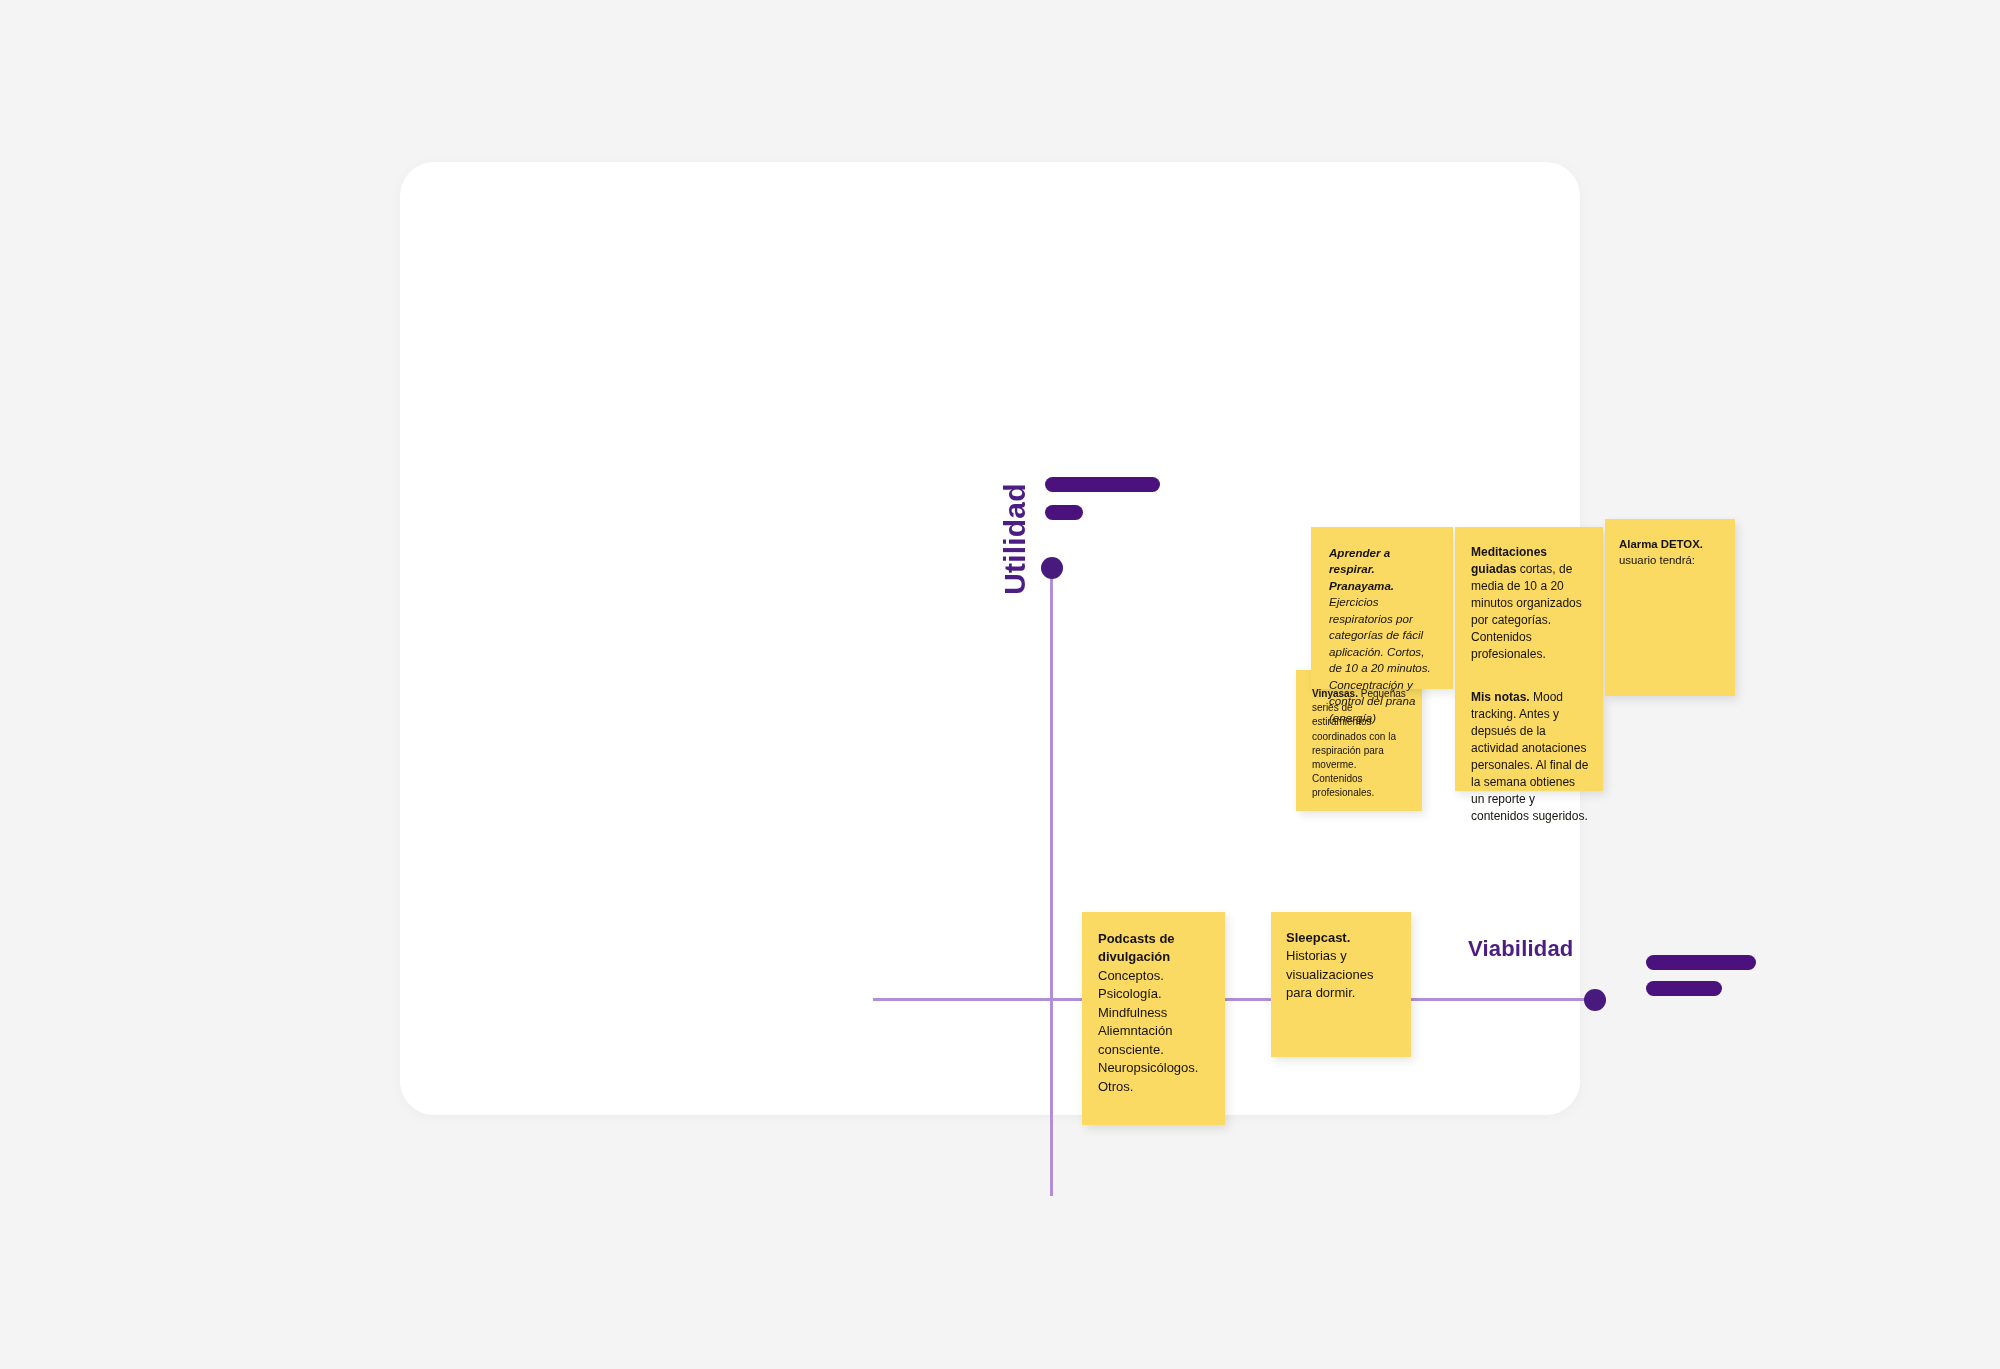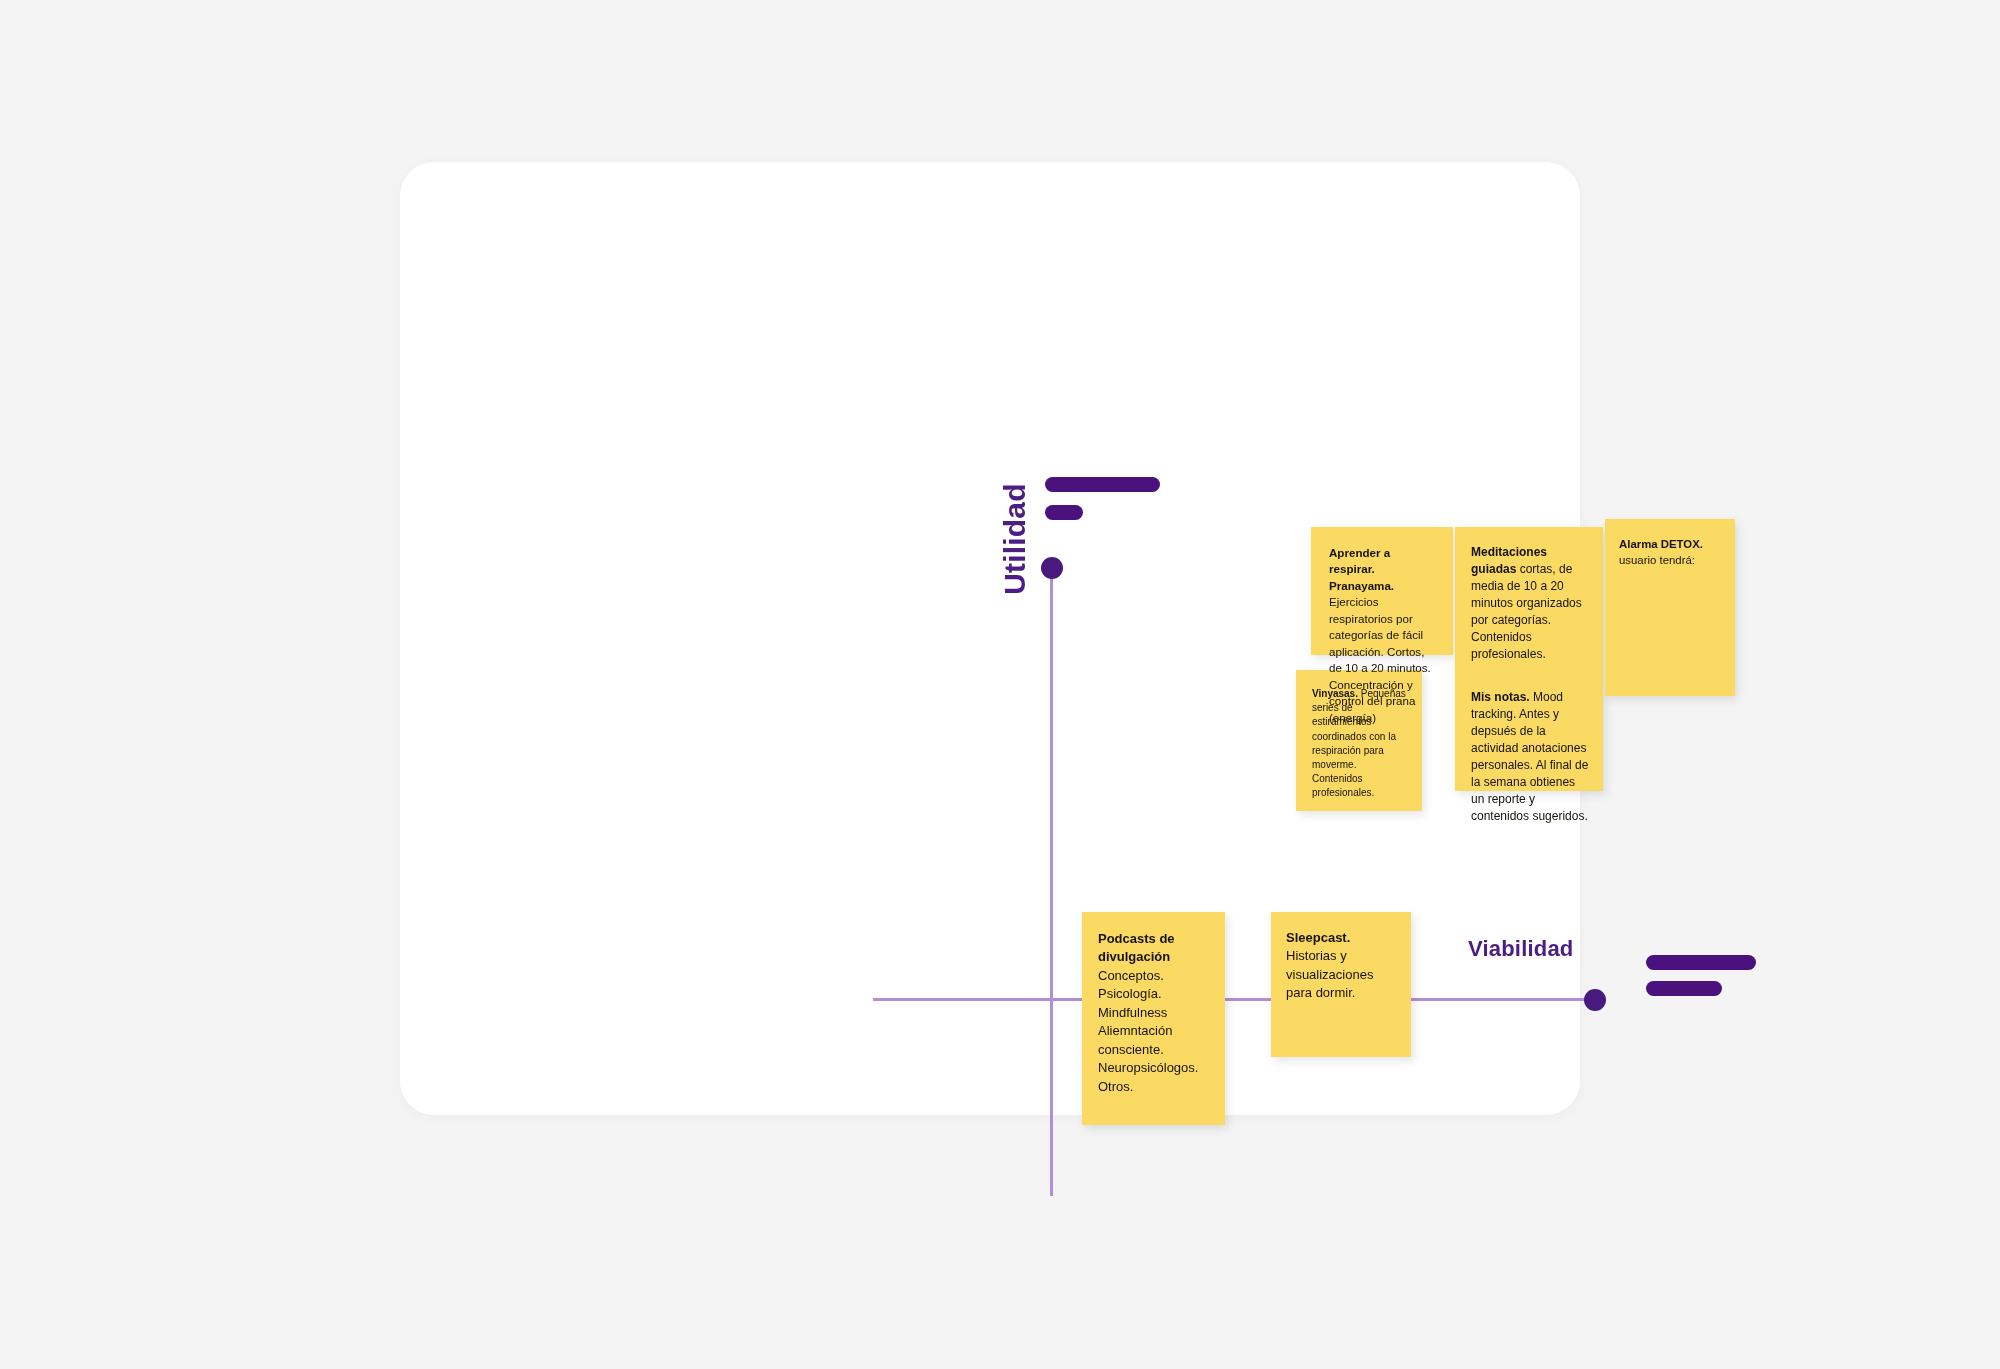--- a/index.html
+++ b/index.html
@@ -101,24 +101,25 @@
     background: #fada62;
     box-sizing: border-box;
     color: #16120c;
     line-height: 1.42;
     box-shadow: 3px 4px 9px rgba(0,0,0,0.10);
   }
   .note p { margin: 0; }
   .note b { font-weight: 700; }
 
   #note-aprender {
-    left: 911px; top: 365px; width: 142px; height: 128px;
+    left: 911px; top: 365px; width: 142px; height: 162px;
     padding: 18px 14px 0 18px;
     font-size: 11.6px;
     z-index: 4;
+    font-style: italic;
   }
   #note-vinyasas {
     left: 896px; top: 508px; width: 126px; height: 141px;
     padding: 17px 14px 0 16px;
     font-size: 10px;
     z-index: 3;
   }
   #note-meditaciones {
     left: 1055px; top: 365px; width: 148px; height: 264px;
     padding: 17px 12px 0 16px;

